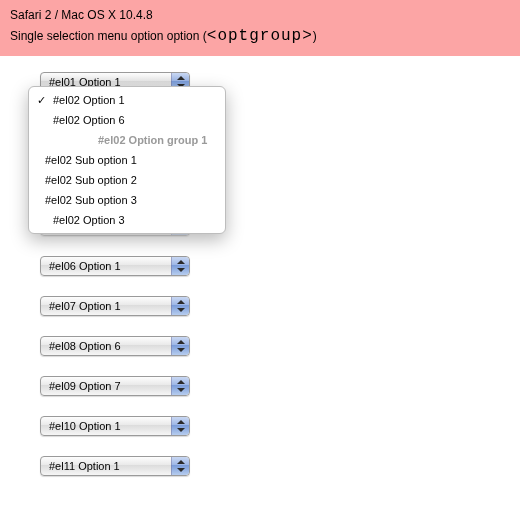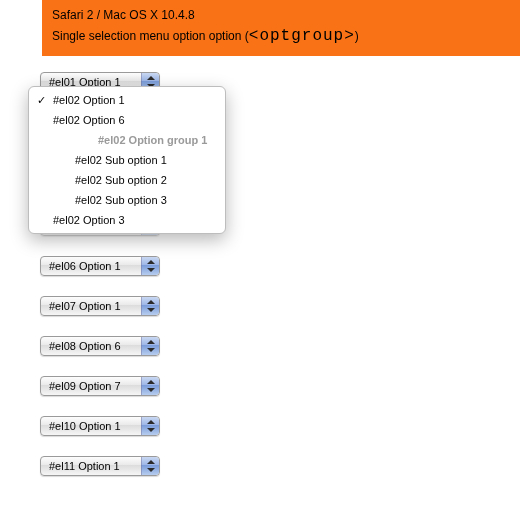--- a/index.html
+++ b/index.html
@@ -8,24 +8,23 @@
     padding: 0;
     width: 520px;
     height: 510px;
     background: #fff;
     font-family: "Lucida Grande", "Helvetica Neue", Arial, sans-serif;
     font-size: 12px;
     color: #000;
     overflow: hidden;
   }
   .header {
-    background: #f97316;
+    background: #fca5a5;
     padding: 6px 10px 8px 10px;
     line-height: 1.5;
-    margin-left: 42px;
   }
   .header .title { font-size: 12px; }
   .header .subtitle { font-size: 12px; }
   code.optgroup {
     font-family: "Courier New", monospace;
     font-size: 16px;
     letter-spacing: 1px;
   }
   .content {
     padding: 16px 0 0 40px;
@@ -33,21 +32,21 @@
   }
   .select-wrap {
     margin-bottom: 20px;
     height: 20px;
     position: relative;
   }
   .aqua-select {
     position: relative;
     display: inline-block;
     height: 20px;
-    width: 120px;
+    width: 150px;
     background: linear-gradient(#fdfdfd, #e9e9e9 45%, #dcdcdc 46%, #f6f6f6);
     border: 1px solid #9a9a9a;
     border-radius: 4px;
     box-shadow: 0 1px 1px rgba(0,0,0,0.15);
     font-size: 11px;
     line-height: 18px;
     padding: 0 20px 0 8px;
     color: #000;
     white-space: nowrap;
     overflow: hidden;
@@ -100,21 +99,21 @@
     position: relative;
     color: #000;
     line-height: 16px;
   }
   .dropdown .item.group-label {
     color: #9a9a9a;
     font-weight: bold;
     margin-left: 45px;
   }
   .dropdown .item.sub {
-    padding-left: 46px;
+    padding-left: 16px;
   }
   .dropdown .item .check {
     position: absolute;
     left: 8px;
     top: 2px;
     font-size: 11px;
   }
 </style>
 </head>
 <body>

